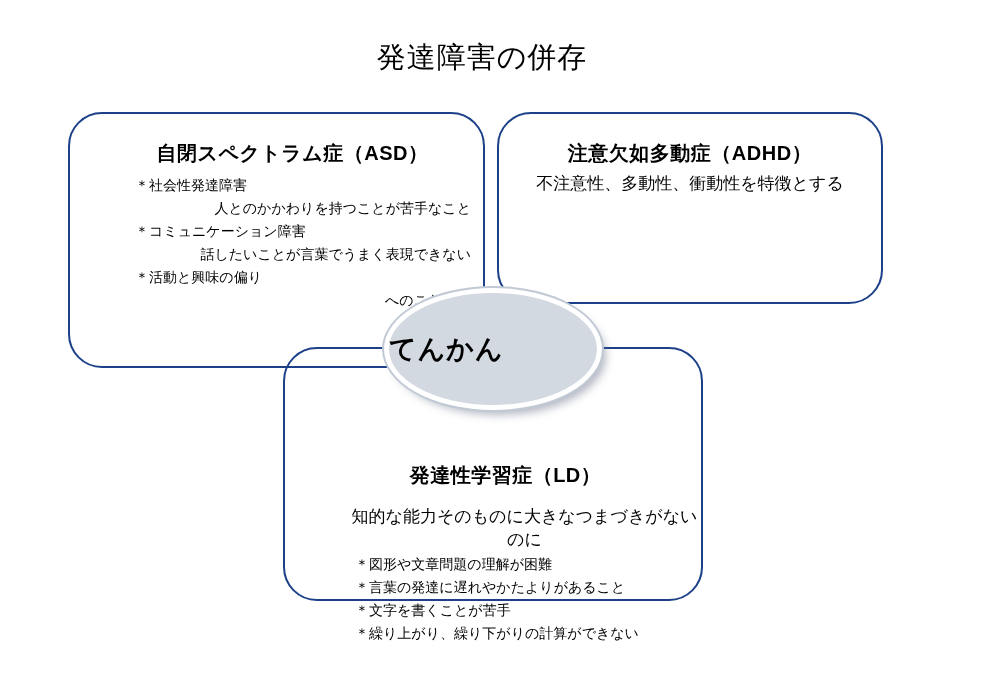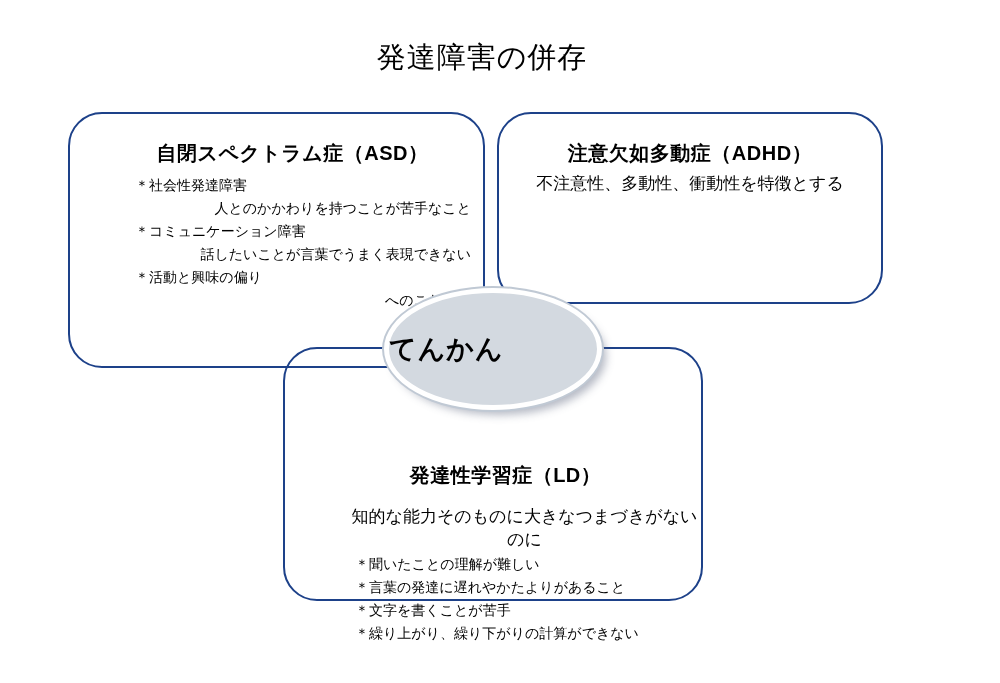--- a/index.html
+++ b/index.html
@@ -107,21 +107,21 @@
 
   <div class="dbox" id="adhd-box">
     <div class="box-title">注意欠如多動症（ADHD）</div>
     <div class="box-subtitle">不注意性、多動性、衝動性を特徴とする</div>
   </div>
 
   <div class="dbox" id="ld-box">
     <div class="box-title">発達性学習症（LD）</div>
     <div class="box-subtitle">知的な能力そのものに大きなつまづきがないのに</div>
     <div class="ld-list">
-      <div class="body-line">＊聞いたことの理解が難しい</div>
+      <div class="body-line">＊図形や文章問題の理解が困難</div>
       <div class="body-line">＊言葉の発達に遅れやかたよりがあること</div>
       <div class="body-line">＊文字を書くことが苦手</div>
       <div class="body-line">＊繰り上がり、繰り下がりの計算ができない</div>
     </div>
   </div>
 
   <div id="epilepsy">
     <span class="ellipse-label">てんかん</span>
   </div>
 

